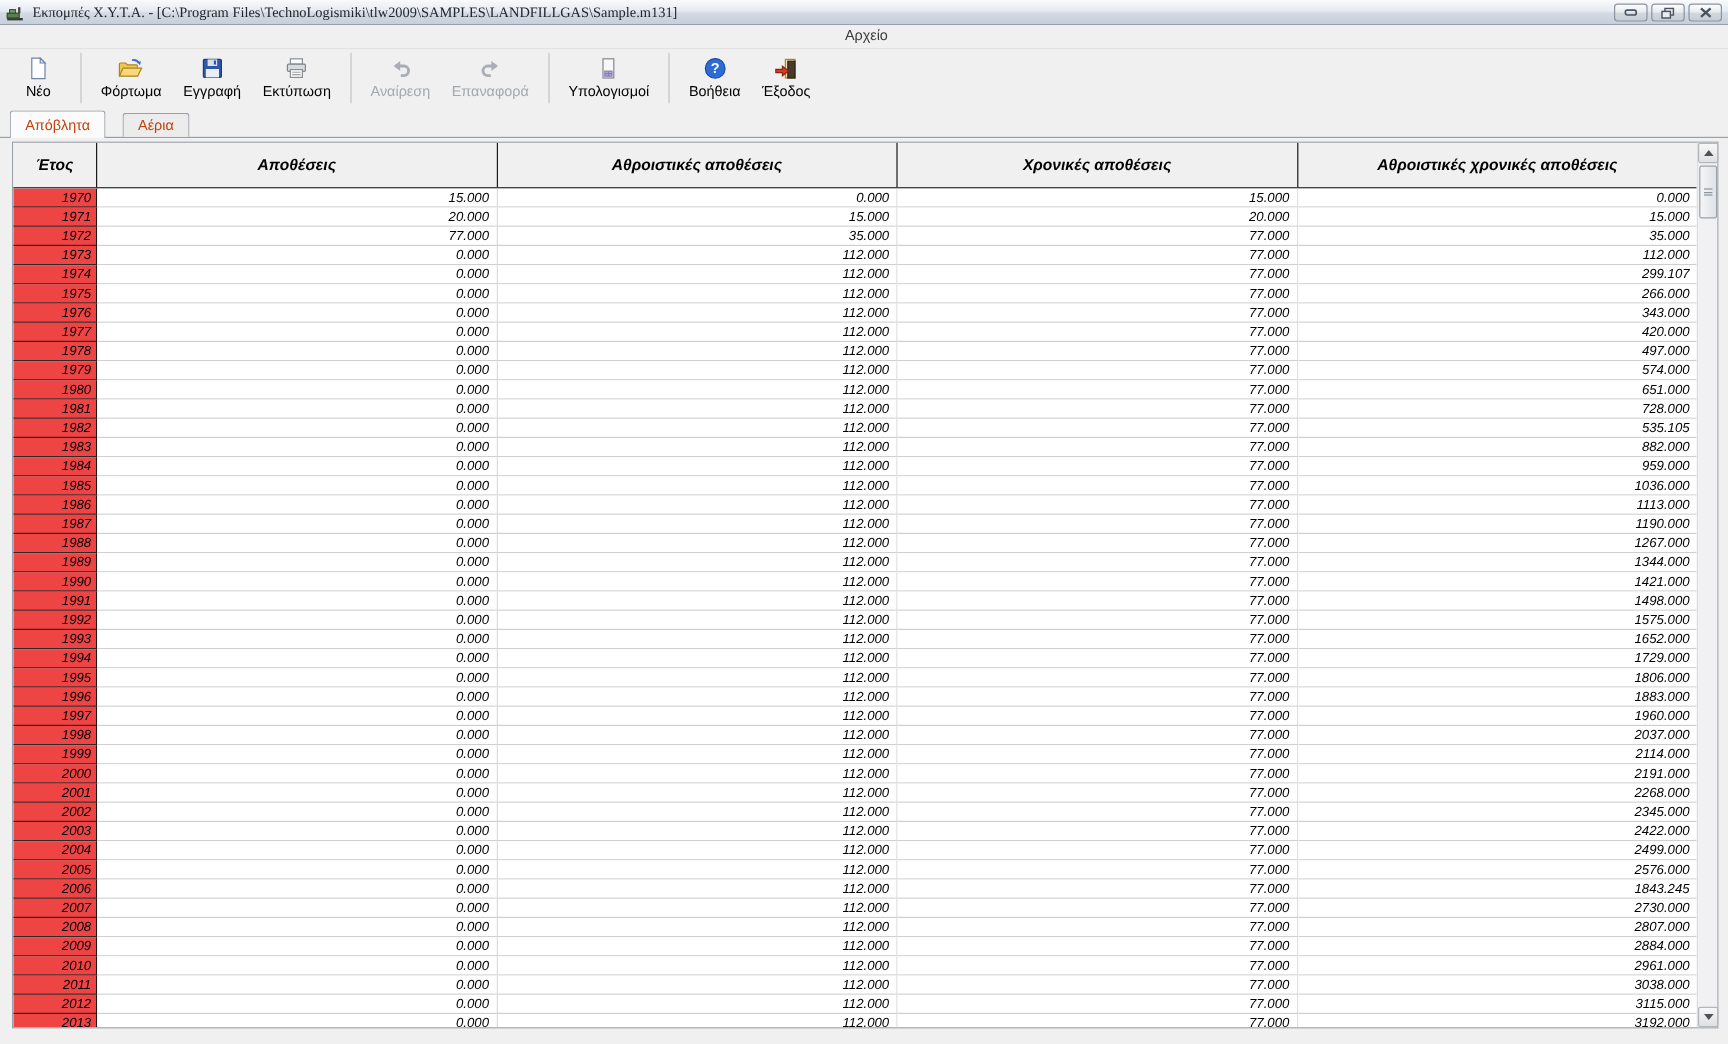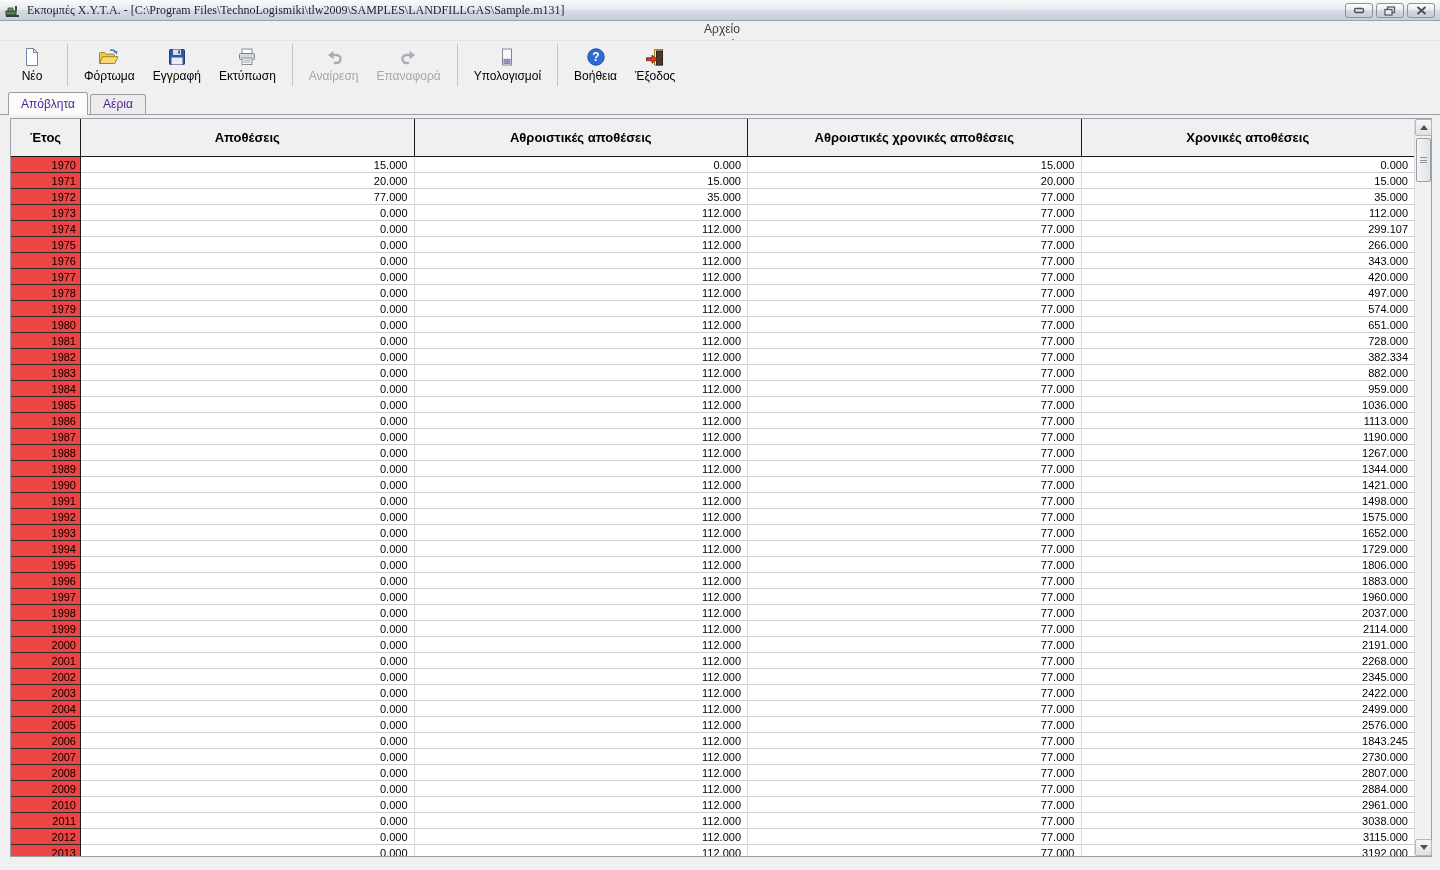--- a/index.html
+++ b/index.html
@@ -28,29 +28,29 @@
   .tbtn { display:flex; flex-direction:column; align-items:center; justify-content:center; gap:2px;
     min-width:56px; height:45px; padding:2px 9px; background:transparent; border:none;
     font-family:"Liberation Sans",sans-serif; font-size:12px; color:#000; }
   .tbtn.disabled { color:#a2a8b0;text-align:center; }
   .tbtn .ticon { height:20px; display:flex; align-items:flex-end; }
   .tsep { width:1px; height:42px; background:#c4c4c4; margin:0 7px; }
 
   
   .tabstrip { position:absolute; top:92px; left:0; width:100%; height:23px;
     border-bottom:1px solid #9aa0a8; display:flex; align-items:flex-end; padding-left:8px; }
-  .tab { font-size:12px; color:#4c1d95; padding:0 12px; border:1px solid #9aa0a8; border-bottom:none;
-    border-radius:3px 3px 0 0; margin-right:2px; position:relative; }
+  .tab { font-size:12px; color:#c2410c; padding:0 12px; border:1px solid #9aa0a8; border-bottom:none;
+    border-radius:3px 3px 0 0; margin-right:14px; position:relative; }
   .tab.active { height:23px; line-height:22px; background:#fbfbfb; z-index:2; margin-bottom:-1px; }
   .tab.inactive { height:20px; line-height:19px; background:#ececec; }
 
   
   .grid-panel { position:absolute; left:10px; top:118px; width:1422px; height:739px;
     background:#ffffff; border:1px solid #9aa0a8; }
-  .grid { position:absolute; left:0; top:0; right:17px; bottom:0; overflow:hidden; }
+  .grid { position:absolute; left:0; top:0; right:17px; bottom:0; overflow:hidden;font-style:italic; }
   .grid-header { display:flex; height:38px; background:#f0f0f0; border-bottom:1px solid #1a1a1a; }
   .gh-cell { border-right:1px solid #1a1a1a; display:flex; align-items:center; justify-content:center;
     font-size:13px; font-weight:bold; color:#000; }
   .gh-cell.year { width:70px; flex:none; }
   .gh-cell.val { flex:1; }
   .gh-cell:last-child { border-right:none; }
   .grid-body { position:absolute; left:0; right:0; top:38px; bottom:0; overflow:hidden; }
   .grid-row { display:flex; height:16px; }
   .gr-year { width:70px; flex:none; background:#ef4444; border-right:1px solid #1a1a1a;
     border-bottom:1px solid #2a2a2a; font-size:11px; color:#000; display:flex; align-items:center;
@@ -231,22 +231,22 @@
   <div class="tab active">Απόβλητα</div>
   <div class="tab inactive">Αέρια</div>
 </div>
 
 <div class="grid-panel">
   <div class="grid">
     <div class="grid-header">
       <div class="gh-cell year">Έτος</div>
       <div class="gh-cell val">Αποθέσεις</div>
       <div class="gh-cell val">Αθροιστικές αποθέσεις</div>
+      <div class="gh-cell val">Χρονικές αποθέσεις</div>
       <div class="gh-cell val">Αθροιστικές χρονικές αποθέσεις</div>
-      <div class="gh-cell val">Χρονικές αποθέσεις</div>
     </div>
     <div class="grid-body">
         <div class="grid-row">
           <div class="gr-year">1970</div>
           <div class="gr-cell">15.000</div>
           <div class="gr-cell">0.000</div>
           <div class="gr-cell">15.000</div>
           <div class="gr-cell">0.000</div>
         </div>
         <div class="grid-row">
@@ -324,21 +324,21 @@
           <div class="gr-cell">0.000</div>
           <div class="gr-cell">112.000</div>
           <div class="gr-cell">77.000</div>
           <div class="gr-cell">728.000</div>
         </div>
         <div class="grid-row">
           <div class="gr-year">1982</div>
           <div class="gr-cell">0.000</div>
           <div class="gr-cell">112.000</div>
           <div class="gr-cell">77.000</div>
-          <div class="gr-cell">382.334</div>
+          <div class="gr-cell">535.105</div>
         </div>
         <div class="grid-row">
           <div class="gr-year">1983</div>
           <div class="gr-cell">0.000</div>
           <div class="gr-cell">112.000</div>
           <div class="gr-cell">77.000</div>
           <div class="gr-cell">882.000</div>
         </div>
         <div class="grid-row">
           <div class="gr-year">1984</div>

